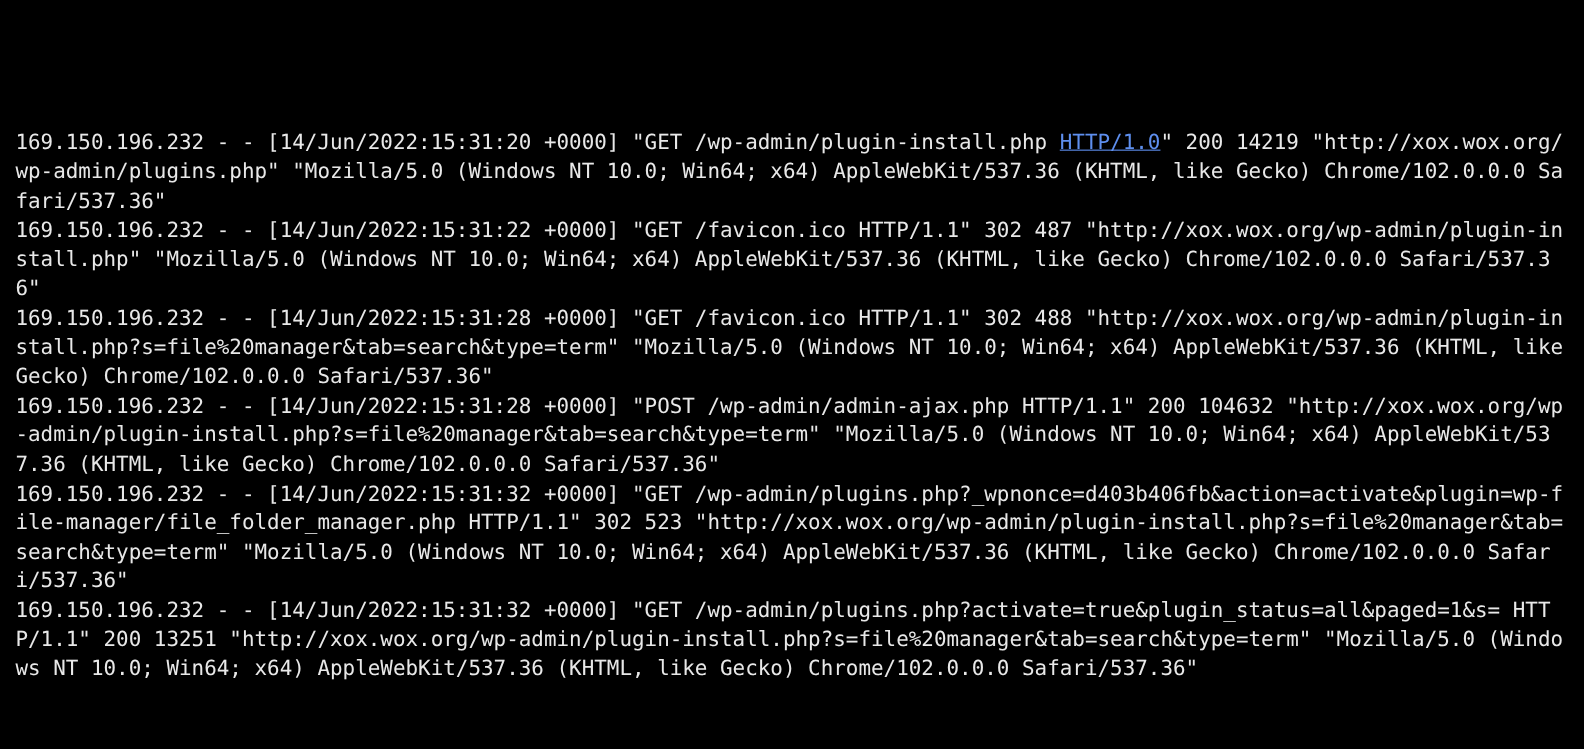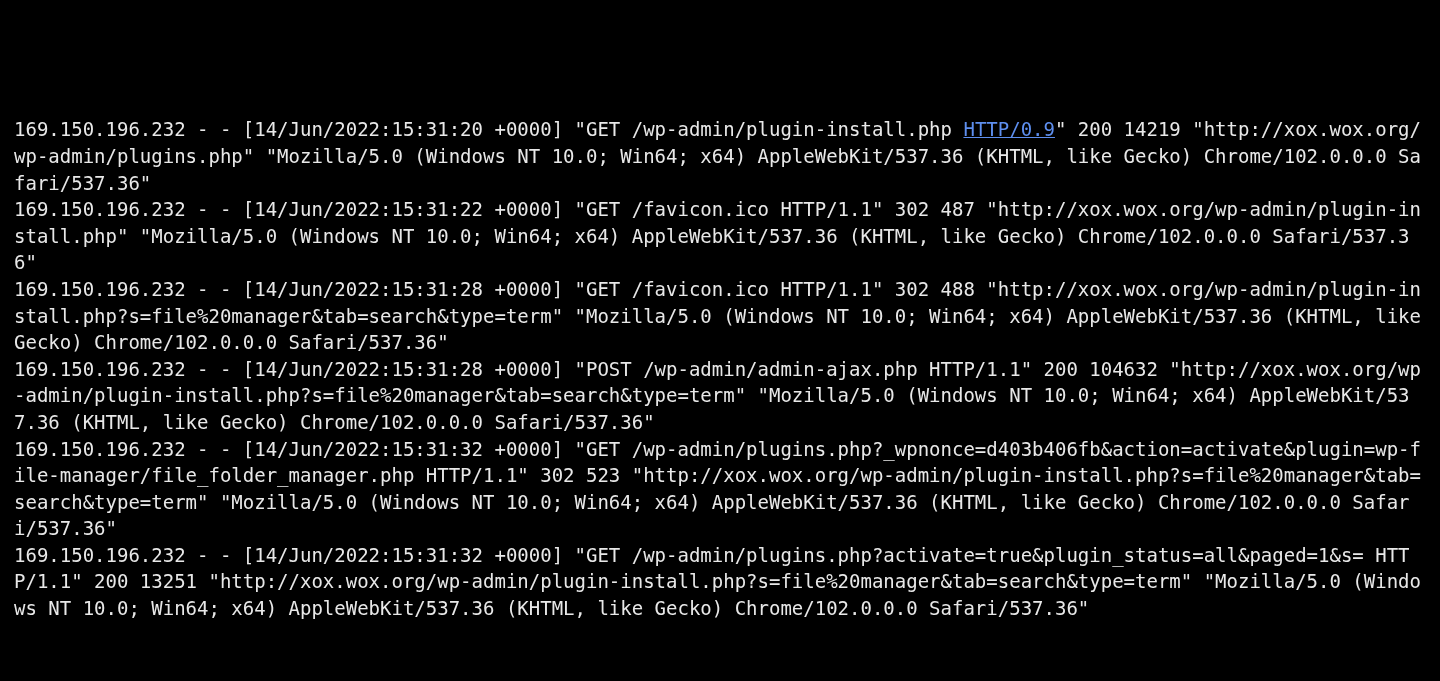--- a/index.html
+++ b/index.html
@@ -30,21 +30,21 @@
       color: #5e8fef;
       text-decoration: underline;
       cursor: pointer;
     }
   </style>
 </head>
 <body>
 
 
 
-<div class="log-container" id="log-output"><span class="log-entry">169.150.196.232 - - [14/Jun/2022:15:31:20 +0000] "GET /wp-admin/plugin-install.php </span><span class="link">HTTP/0.9</span><span class="log-entry">" 200 14219 "http://xox.wox.org/wp-admin/plugins.php" "Mozilla/5.0 (Windows NT 10.0; Win64; x64) AppleWebKit/537.36 (KHTML, like Gecko) Chrome/102.0.0.0 Safari/537.36"</span>
+<div class="log-container" id="log-output"><span class="log-entry">169.150.196.232 - - [14/Jun/2022:15:31:20 +0000] "GET /wp-admin/plugin-install.php </span><span class="link">HTTP/1.0</span><span class="log-entry">" 200 14219 "http://xox.wox.org/wp-admin/plugins.php" "Mozilla/5.0 (Windows NT 10.0; Win64; x64) AppleWebKit/537.36 (KHTML, like Gecko) Chrome/102.0.0.0 Safari/537.36"</span>
 <span class="log-entry">169.150.196.232 - - [14/Jun/2022:15:31:22 +0000] "GET /favicon.ico HTTP/1.1" 302 487 "http://xox.wox.org/wp-admin/plugin-install.php" "Mozilla/5.0 (Windows NT 10.0; Win64; x64) AppleWebKit/537.36 (KHTML, like Gecko) Chrome/102.0.0.0 Safari/537.36"</span>
 <span class="log-entry">169.150.196.232 - - [14/Jun/2022:15:31:28 +0000] "GET /favicon.ico HTTP/1.1" 302 488 "http://xox.wox.org/wp-admin/plugin-install.php?s=file%20manager&amp;tab=search&amp;type=term" "Mozilla/5.0 (Windows NT 10.0; Win64; x64) AppleWebKit/537.36 (KHTML, like Gecko) Chrome/102.0.0.0 Safari/537.36"</span>
 <span class="log-entry">169.150.196.232 - - [14/Jun/2022:15:31:28 +0000] "POST /wp-admin/admin-ajax.php HTTP/1.1" 200 104632 "http://xox.wox.org/wp-admin/plugin-install.php?s=file%20manager&amp;tab=search&amp;type=term" "Mozilla/5.0 (Windows NT 10.0; Win64; x64) AppleWebKit/537.36 (KHTML, like Gecko) Chrome/102.0.0.0 Safari/537.36"</span>
 <span class="log-entry">169.150.196.232 - - [14/Jun/2022:15:31:32 +0000] "GET /wp-admin/plugins.php?_wpnonce=d403b406fb&amp;action=activate&amp;plugin=wp-file-manager/file_folder_manager.php HTTP/1.1" 302 523 "http://xox.wox.org/wp-admin/plugin-install.php?s=file%20manager&amp;tab=search&amp;type=term" "Mozilla/5.0 (Windows NT 10.0; Win64; x64) AppleWebKit/537.36 (KHTML, like Gecko) Chrome/102.0.0.0 Safari/537.36"</span>
 <span class="log-entry">169.150.196.232 - - [14/Jun/2022:15:31:32 +0000] "GET /wp-admin/plugins.php?activate=true&amp;plugin_status=all&amp;paged=1&amp;s= HTTP/1.1" 200 13251 "http://xox.wox.org/wp-admin/plugin-install.php?s=file%20manager&amp;tab=search&amp;type=term" "Mozilla/5.0 (Windows NT 10.0; Win64; x64) AppleWebKit/537.36 (KHTML, like Gecko) Chrome/102.0.0.0 Safari/537.36"</span></div>
 
 
 
 
 </body></html>

